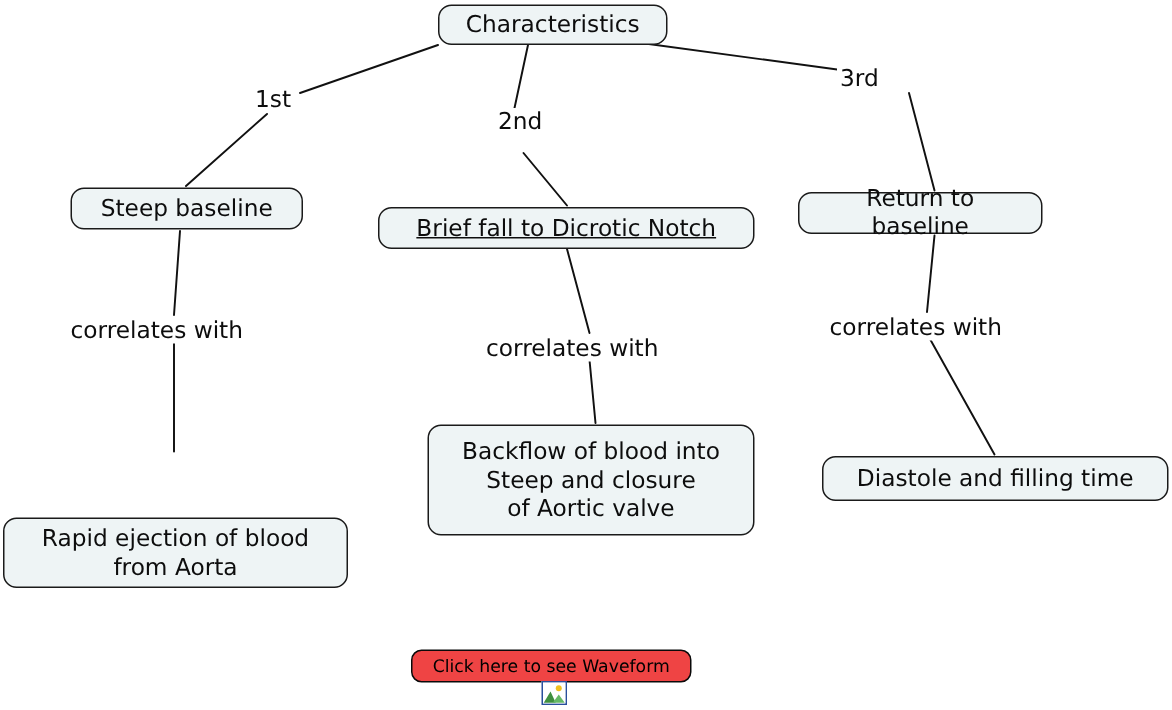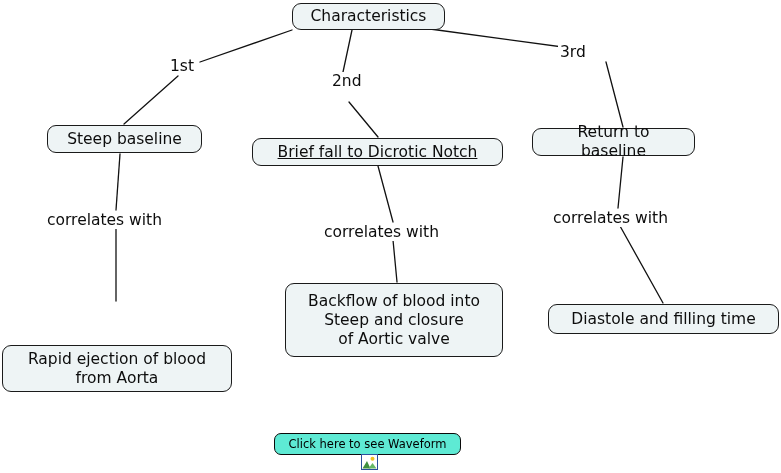--- a/index.html
+++ b/index.html
@@ -71,21 +71,21 @@
   .lbl-cw-right  { left: 551px; top: 209px; }
 
   
   .wave-button {
     position: absolute;
     left: 274px;
     top: 433px;
     width: 187px;
     height: 22px;
     box-sizing: border-box;
-    background: #5eead4;
+    background: #ef4444;
     border: 1px solid #0a0a0a;
     border-radius: 7px;
     color: #000000;
     font-size: 11.5px;
     line-height: 20px;
     text-align: center;
     cursor: pointer;
     z-index: 5;
   }
 

